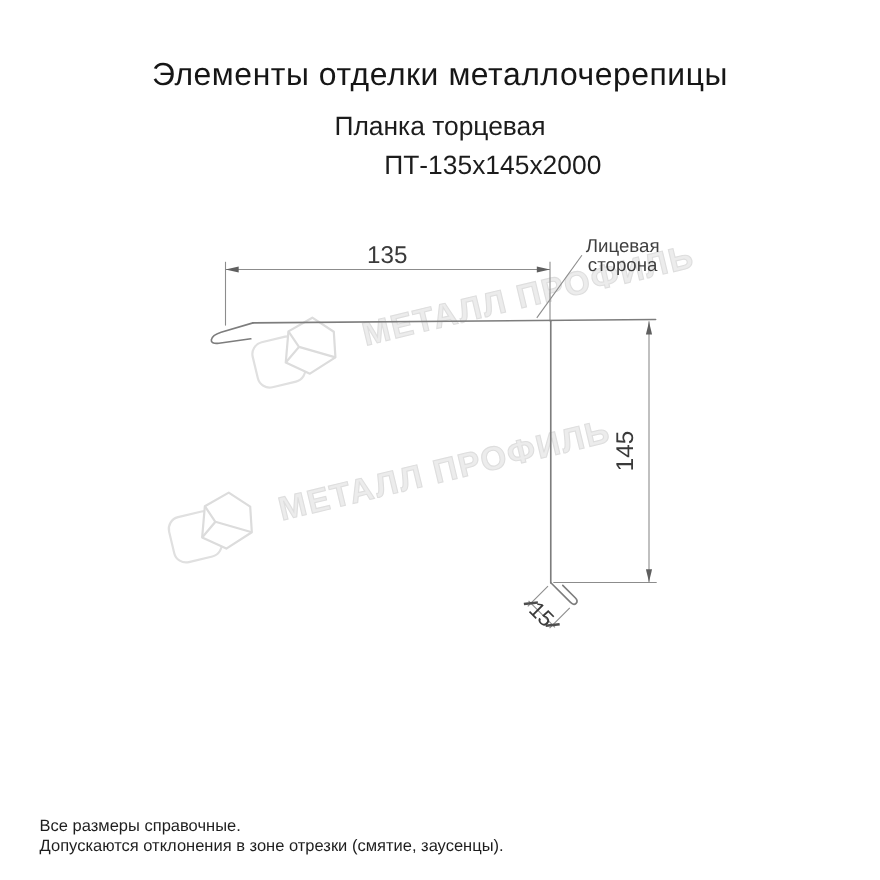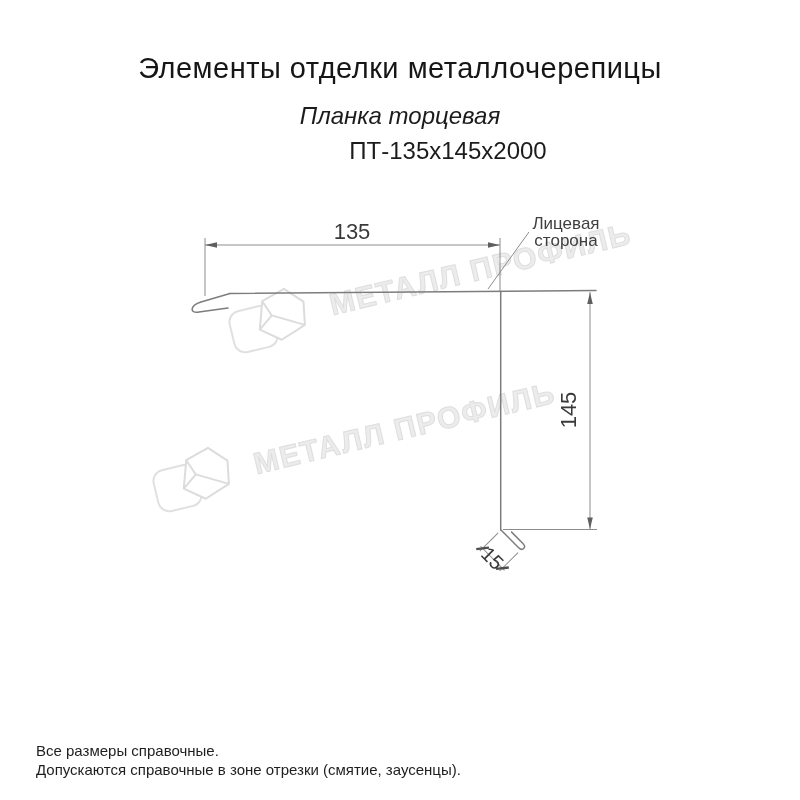--- a/index.html
+++ b/index.html
@@ -20,21 +20,20 @@
     letter-spacing: 0.5px;
     color: #161616;
     margin-top: 24px;
   }
   .product-name {
     position: absolute;
     left: 0; top: 102px; width: 800px;
     text-align: center;
     font-size: 24px;
     color: #1c1c1c;
-    font-style: italic;
   }
   .product-code {
     position: absolute;
     left: 0; top: 137px; width: 800px;
     text-align: center;
     font-size: 24px;
     color: #1c1c1c;
     margin-left: 48px;
   }
   .watermark {
@@ -144,16 +143,16 @@
       <text x="14" y="33" text-anchor="middle" class="bend-dim-text">15</text>
     </g>
 
     <line x1="488" y1="289" x2="529" y2="232" stroke="#8c8c8c" stroke-width="1"></line>
     <text x="566" y="229" text-anchor="middle" class="label-text">Лицевая</text>
     <text x="566" y="246" text-anchor="middle" class="label-text">сторона</text>
   </svg>
 
   <div class="notes">
     <div>Все размеры справочные.</div>
-    <div>Допускаются справочные в зоне отрезки (смятие, заусенцы).</div>
+    <div>Допускаются отклонения в зоне отрезки (смятие, заусенцы).</div>
   </div>
 
 </div>
 
 </body></html>

